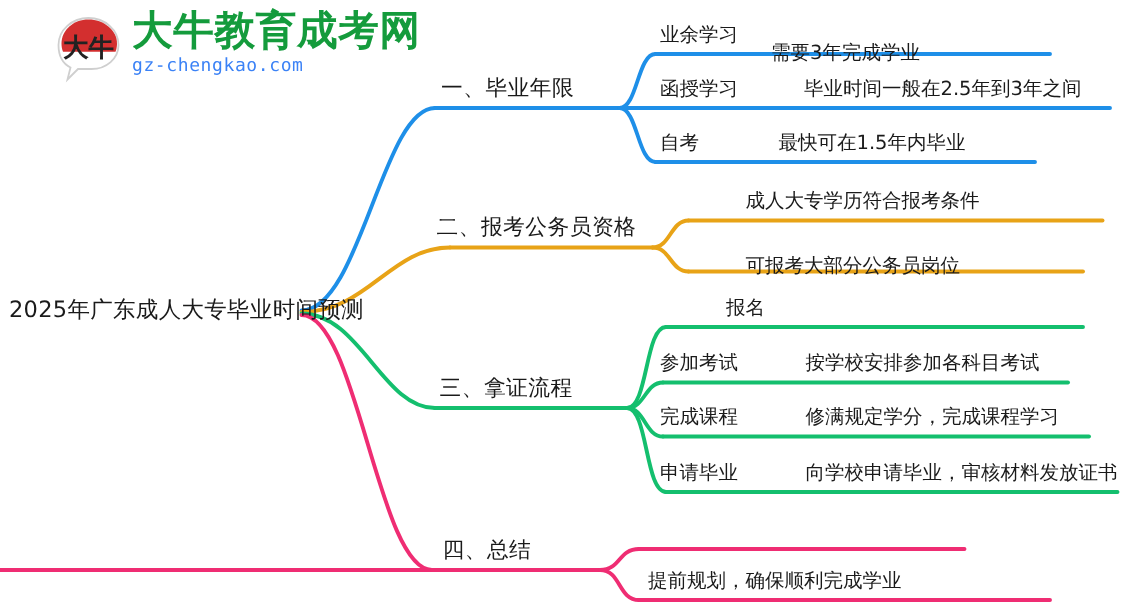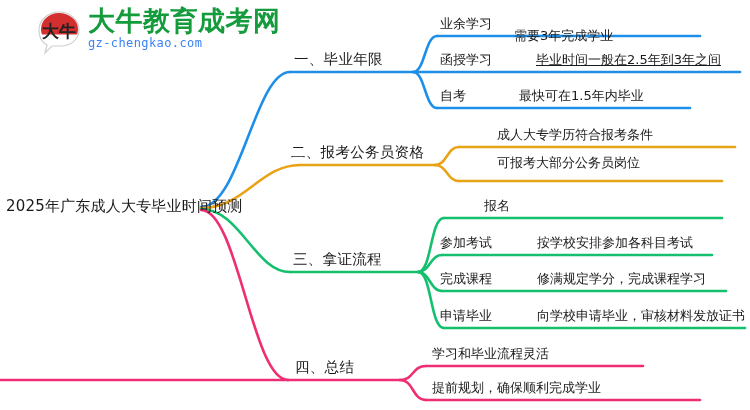--- a/index.html
+++ b/index.html
@@ -107,41 +107,40 @@
   </svg>
 
   <div class="node root-node" style="left:6px;top:199px;">2025年广东成人大专毕业时间预测</div>
 
   <div class="node lvl2" style="left:294px;top:52px;">一、毕业年限</div>
 
   <div class="node lvl3" style="left:440px;top:17px;">业余学习</div>
   <div class="node lvl3" style="left:514px;top:17px;margin-top:12px;">需要3年完成学业</div>
 
   <div class="node lvl3" style="left:440px;top:53px;">函授学习</div>
-  <div class="node lvl3" style="left:536px;top:53px;text-decoration:underline;">毕业时间一般在2.5年到3年之间</div>
+  <div class="node lvl3" style="left:536px;top:53px;">毕业时间一般在2.5年到3年之间</div>
 
   <div class="node lvl3" style="left:440px;top:89px;">自考</div>
   <div class="node lvl3" style="left:519px;top:89px;">最快可在1.5年内毕业</div>
 
   <div class="node lvl2" style="left:291px;top:145px;">二、报考公务员资格</div>
 
   <div class="node lvl3" style="left:497px;top:128px;">成人大专学历符合报考条件</div>
-  <div class="node lvl3" style="left:497px;top:156px;">可报考大部分公务员岗位</div>
+  <div class="node lvl3" style="left:497px;top:171px;">可报考大部分公务员岗位</div>
 
   <div class="node lvl2" style="left:293px;top:252px;">三、拿证流程</div>
 
   <div class="node lvl3" style="left:440px;top:199px;margin-left:44px;">报名</div>
 
   <div class="node lvl3" style="left:440px;top:236px;">参加考试</div>
   <div class="node lvl3" style="left:537px;top:236px;">按学校安排参加各科目考试</div>
 
   <div class="node lvl3" style="left:440px;top:272px;">完成课程</div>
   <div class="node lvl3" style="left:537px;top:272px;">修满规定学分，完成课程学习</div>
 
   <div class="node lvl3" style="left:440px;top:309px;">申请毕业</div>
   <div class="node lvl3" style="left:537px;top:309px;">向学校申请毕业，审核材料发放证书</div>
 
   <div class="node lvl2" style="left:295px;top:360px;">四、总结</div>
 
-  <div class="node lvl4" style="left:432px;top:347px;">学习和毕业流程灵活</div>
   <div class="node lvl4" style="left:432px;top:381px;">提前规划，确保顺利完成学业</div>
 
 </div>
 
 </body></html>

